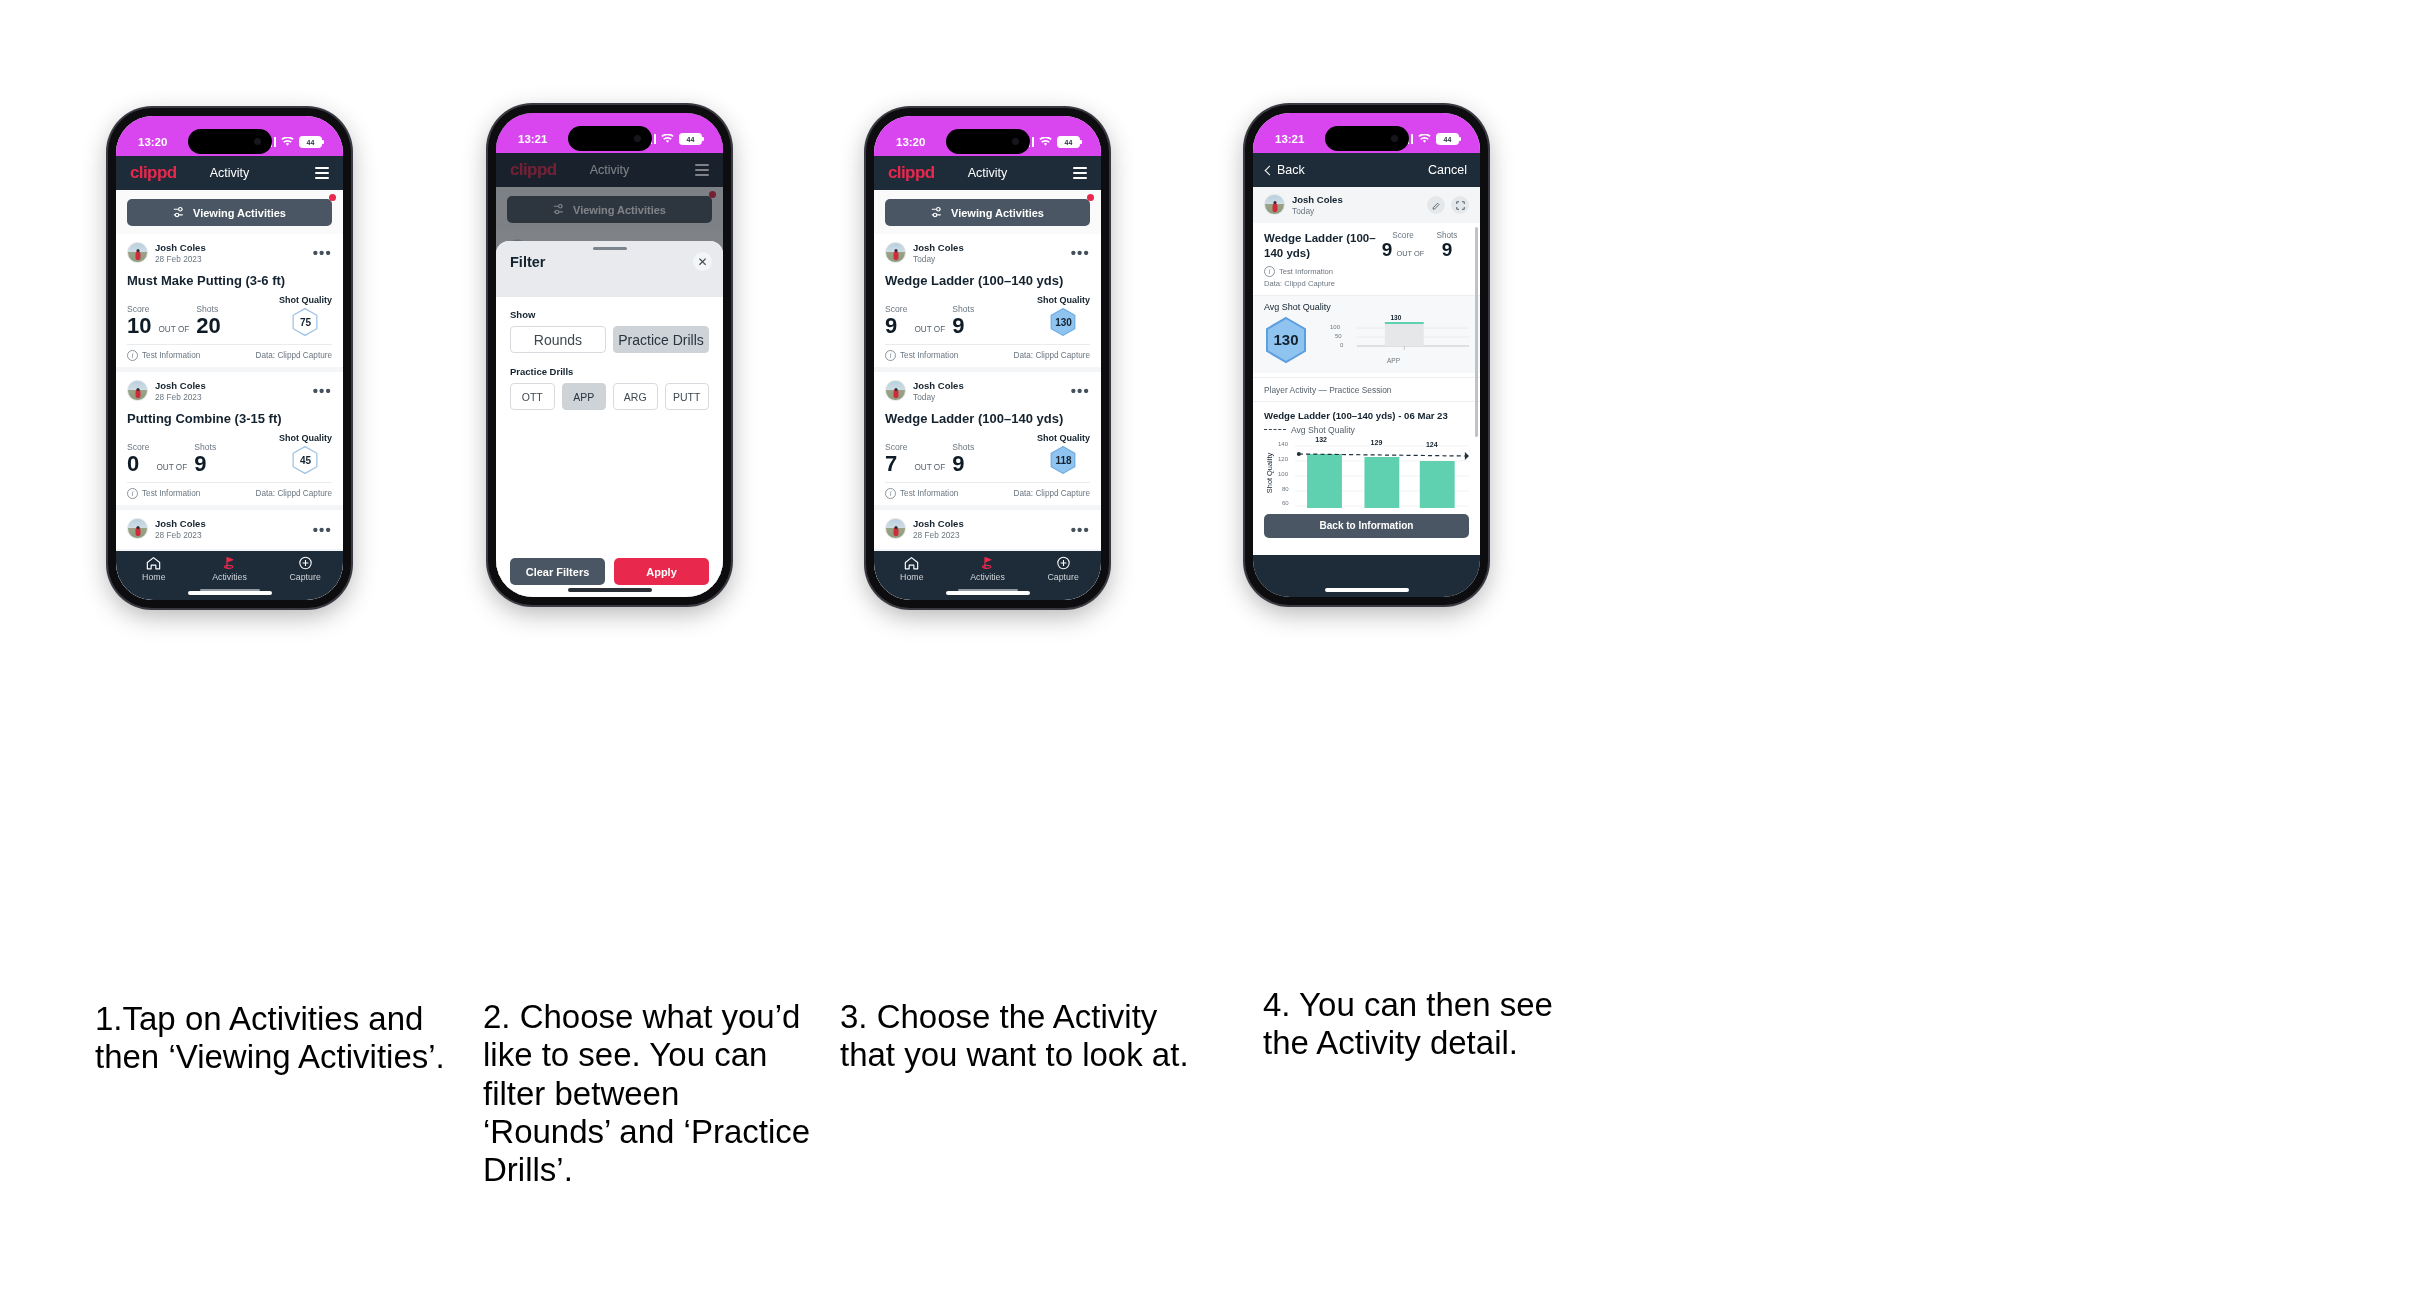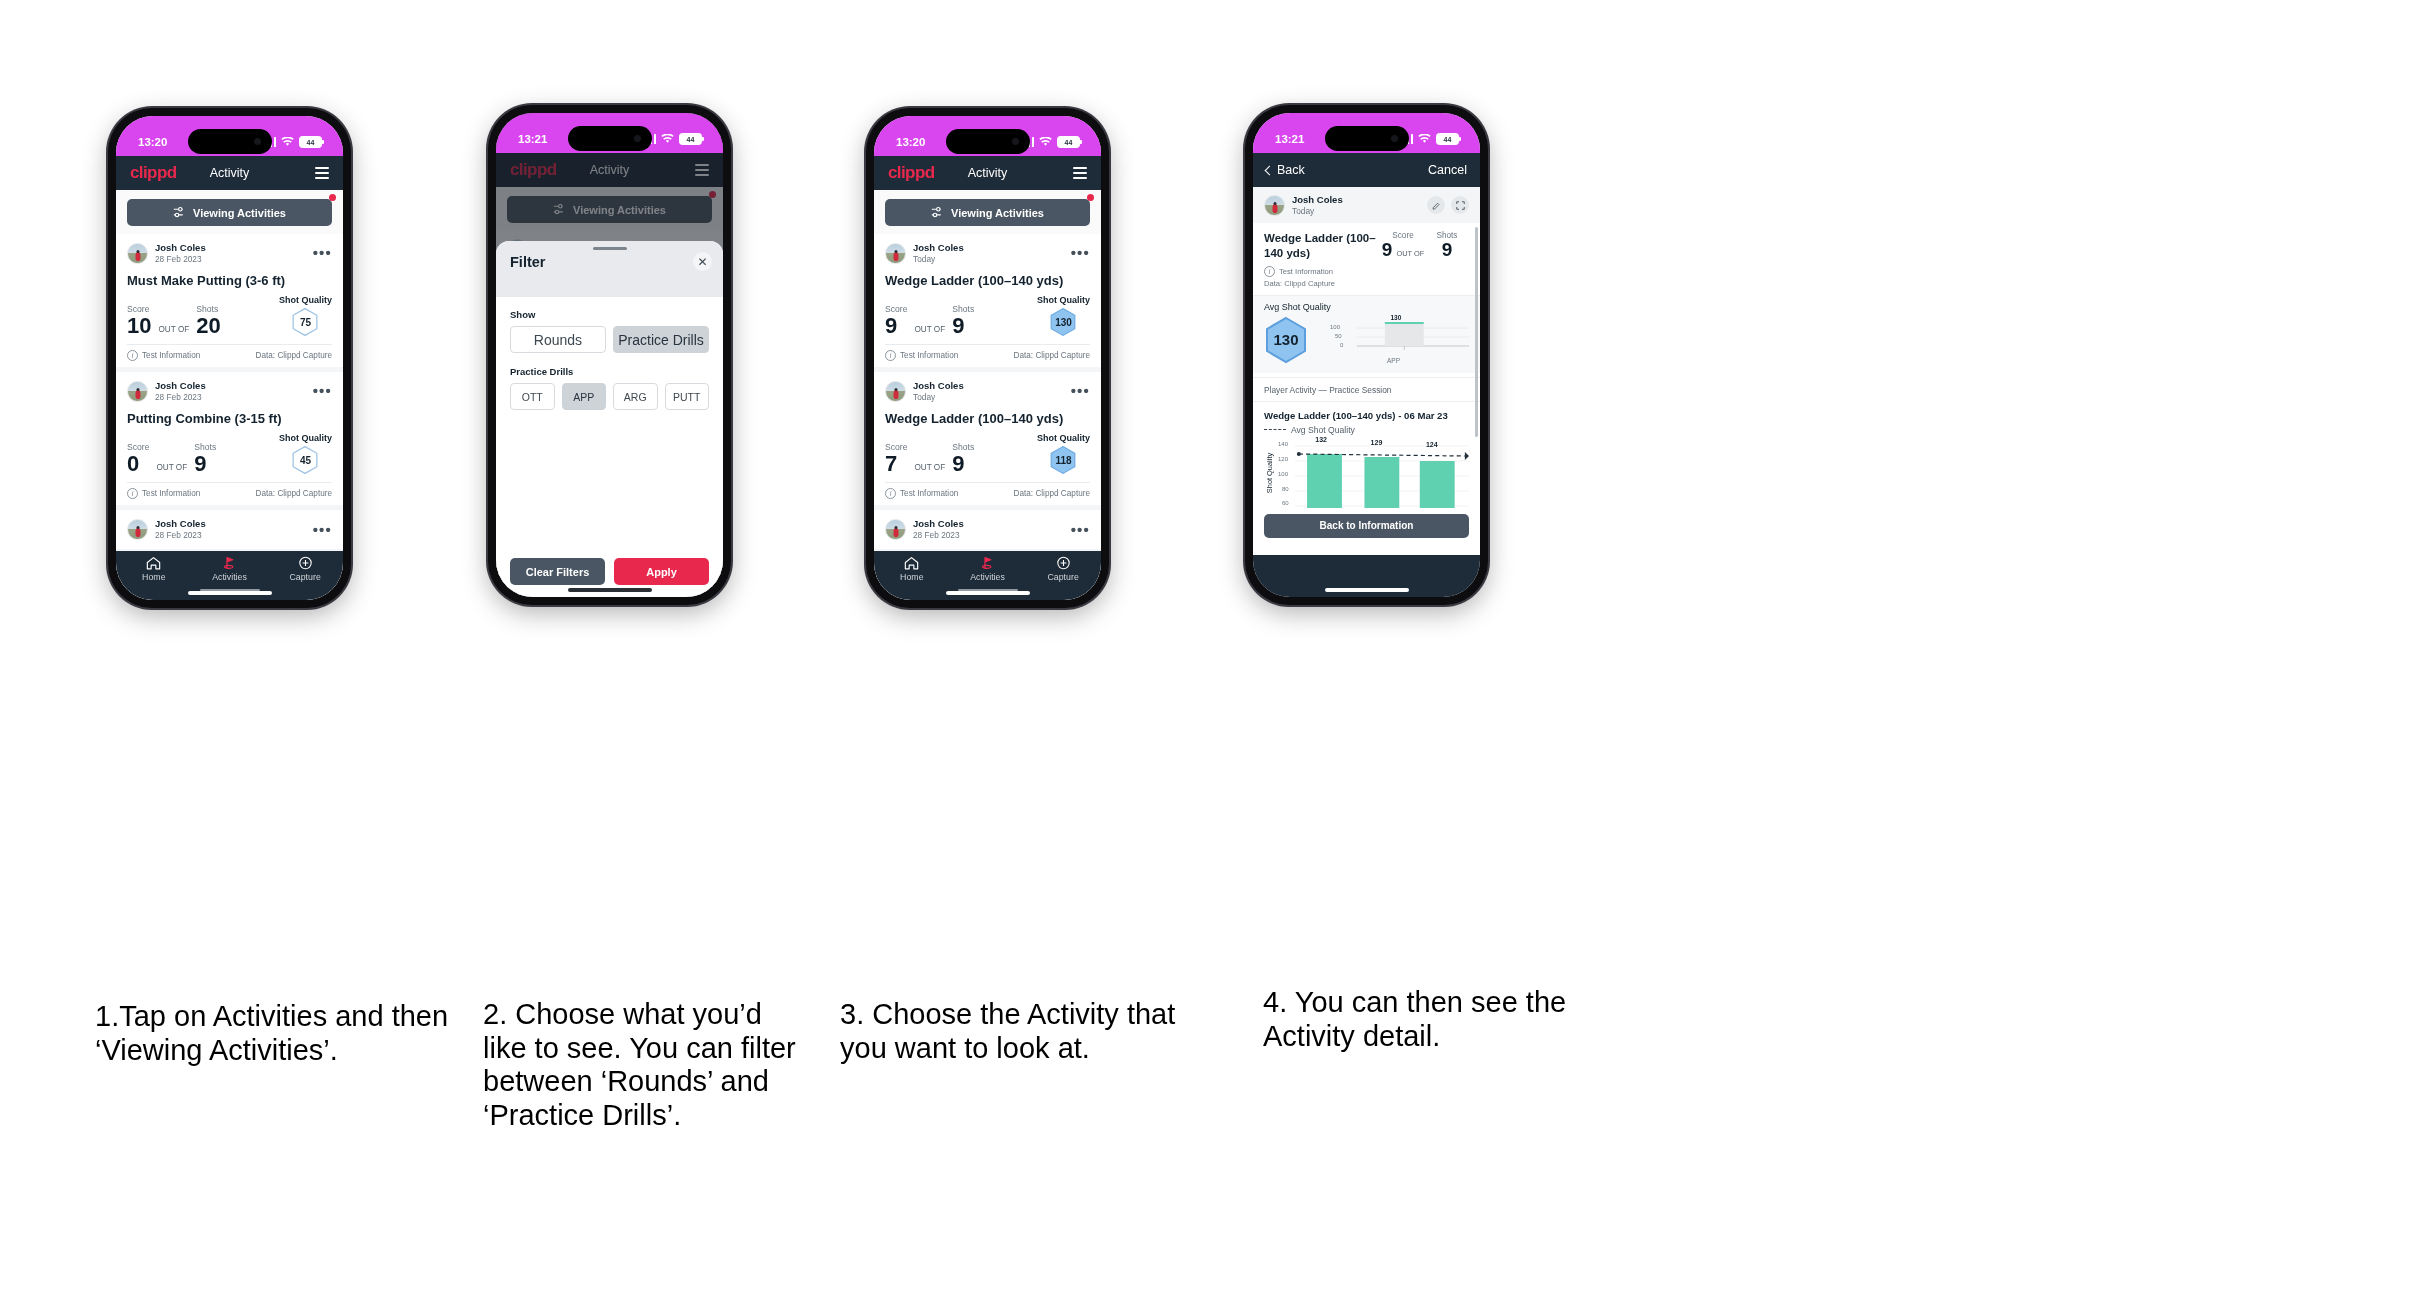--- a/index.html
+++ b/index.html
@@ -74,21 +74,21 @@
     background:#4a5663;color:#fff;border-radius:5px;height:27px;
     display:flex;align-items:center;justify-content:center;gap:7px;
     font-size:11px;font-weight:bold;position:relative;
   }
   .reddot{position:absolute;right:7px;top:4px;width:7px;height:7px;border-radius:50%;background:#e8284d;}
   .slid{width:13px;height:13px;}
 
   .list{flex:1;overflow:hidden;background:#f4f5f7;}
   .card{background:#fff;padding:8px 11px 0;margin-bottom:5px;}
   .card-top{display:flex;align-items:center;justify-content:space-between;}
-  .who{display:flex;align-items:center;gap:7px;}
+  .who{display:flex;gap:7px;}
   .avatar{
     width:19px;height:19px;border-radius:50%;flex:0 0 19px;overflow:hidden;
     background:linear-gradient(#b9cfdd 0%,#cfdde6 48%,#9aa386 49%,#8f9a7c 100%);
     border:1px solid #e2e5e8;position:relative;
   }
   .avatar:after{content:"";position:absolute;left:50%;top:42%;transform:translateX(-50%);
     width:5px;height:9px;background:#cf2b3c;border-radius:45% 45% 35% 35%;}
   .avatar:before{content:"";position:absolute;left:50%;top:33%;transform:translateX(-50%);
     width:3px;height:3px;border-radius:50%;background:#2c2f33;z-index:2;}
   .nm{font-size:9.5px;font-weight:bold;color:#13222e;line-height:1.25;}
@@ -188,21 +188,21 @@
   .chleg{display:flex;align-items:center;gap:5px;margin-top:4px;font-size:8.6px;color:#55606b;}
   .dashline{width:22px;border-top:1.6px dashed #3a444e;display:block;}
   .backbtn{
     margin:6px 11px 0;height:24px;border-radius:5px;background:#4a5663;color:#fff;
     display:flex;align-items:center;justify-content:center;font-size:10px;font-weight:bold;
   }
   .dfoot{flex:0 0 42px;background:#1e2b38;position:relative;}
   .scrollbar{position:absolute;right:2px;top:40px;width:2.6px;height:210px;background:#bdc3c9;border-radius:3px;z-index:10;}
 
   
-  .cap{position:absolute;font-size:29px;line-height:1.16;color:#000;}
+  .cap{position:absolute;font-size:33px;line-height:1.16;color:#000;}
 </style>
 </head>
 <body>
 
 <div class="stage">
 
   <div class="phone" style="left:108px;top:108px;">
     <div class="frame"></div>
     <div class="screen">
       <div class="statusbar">

